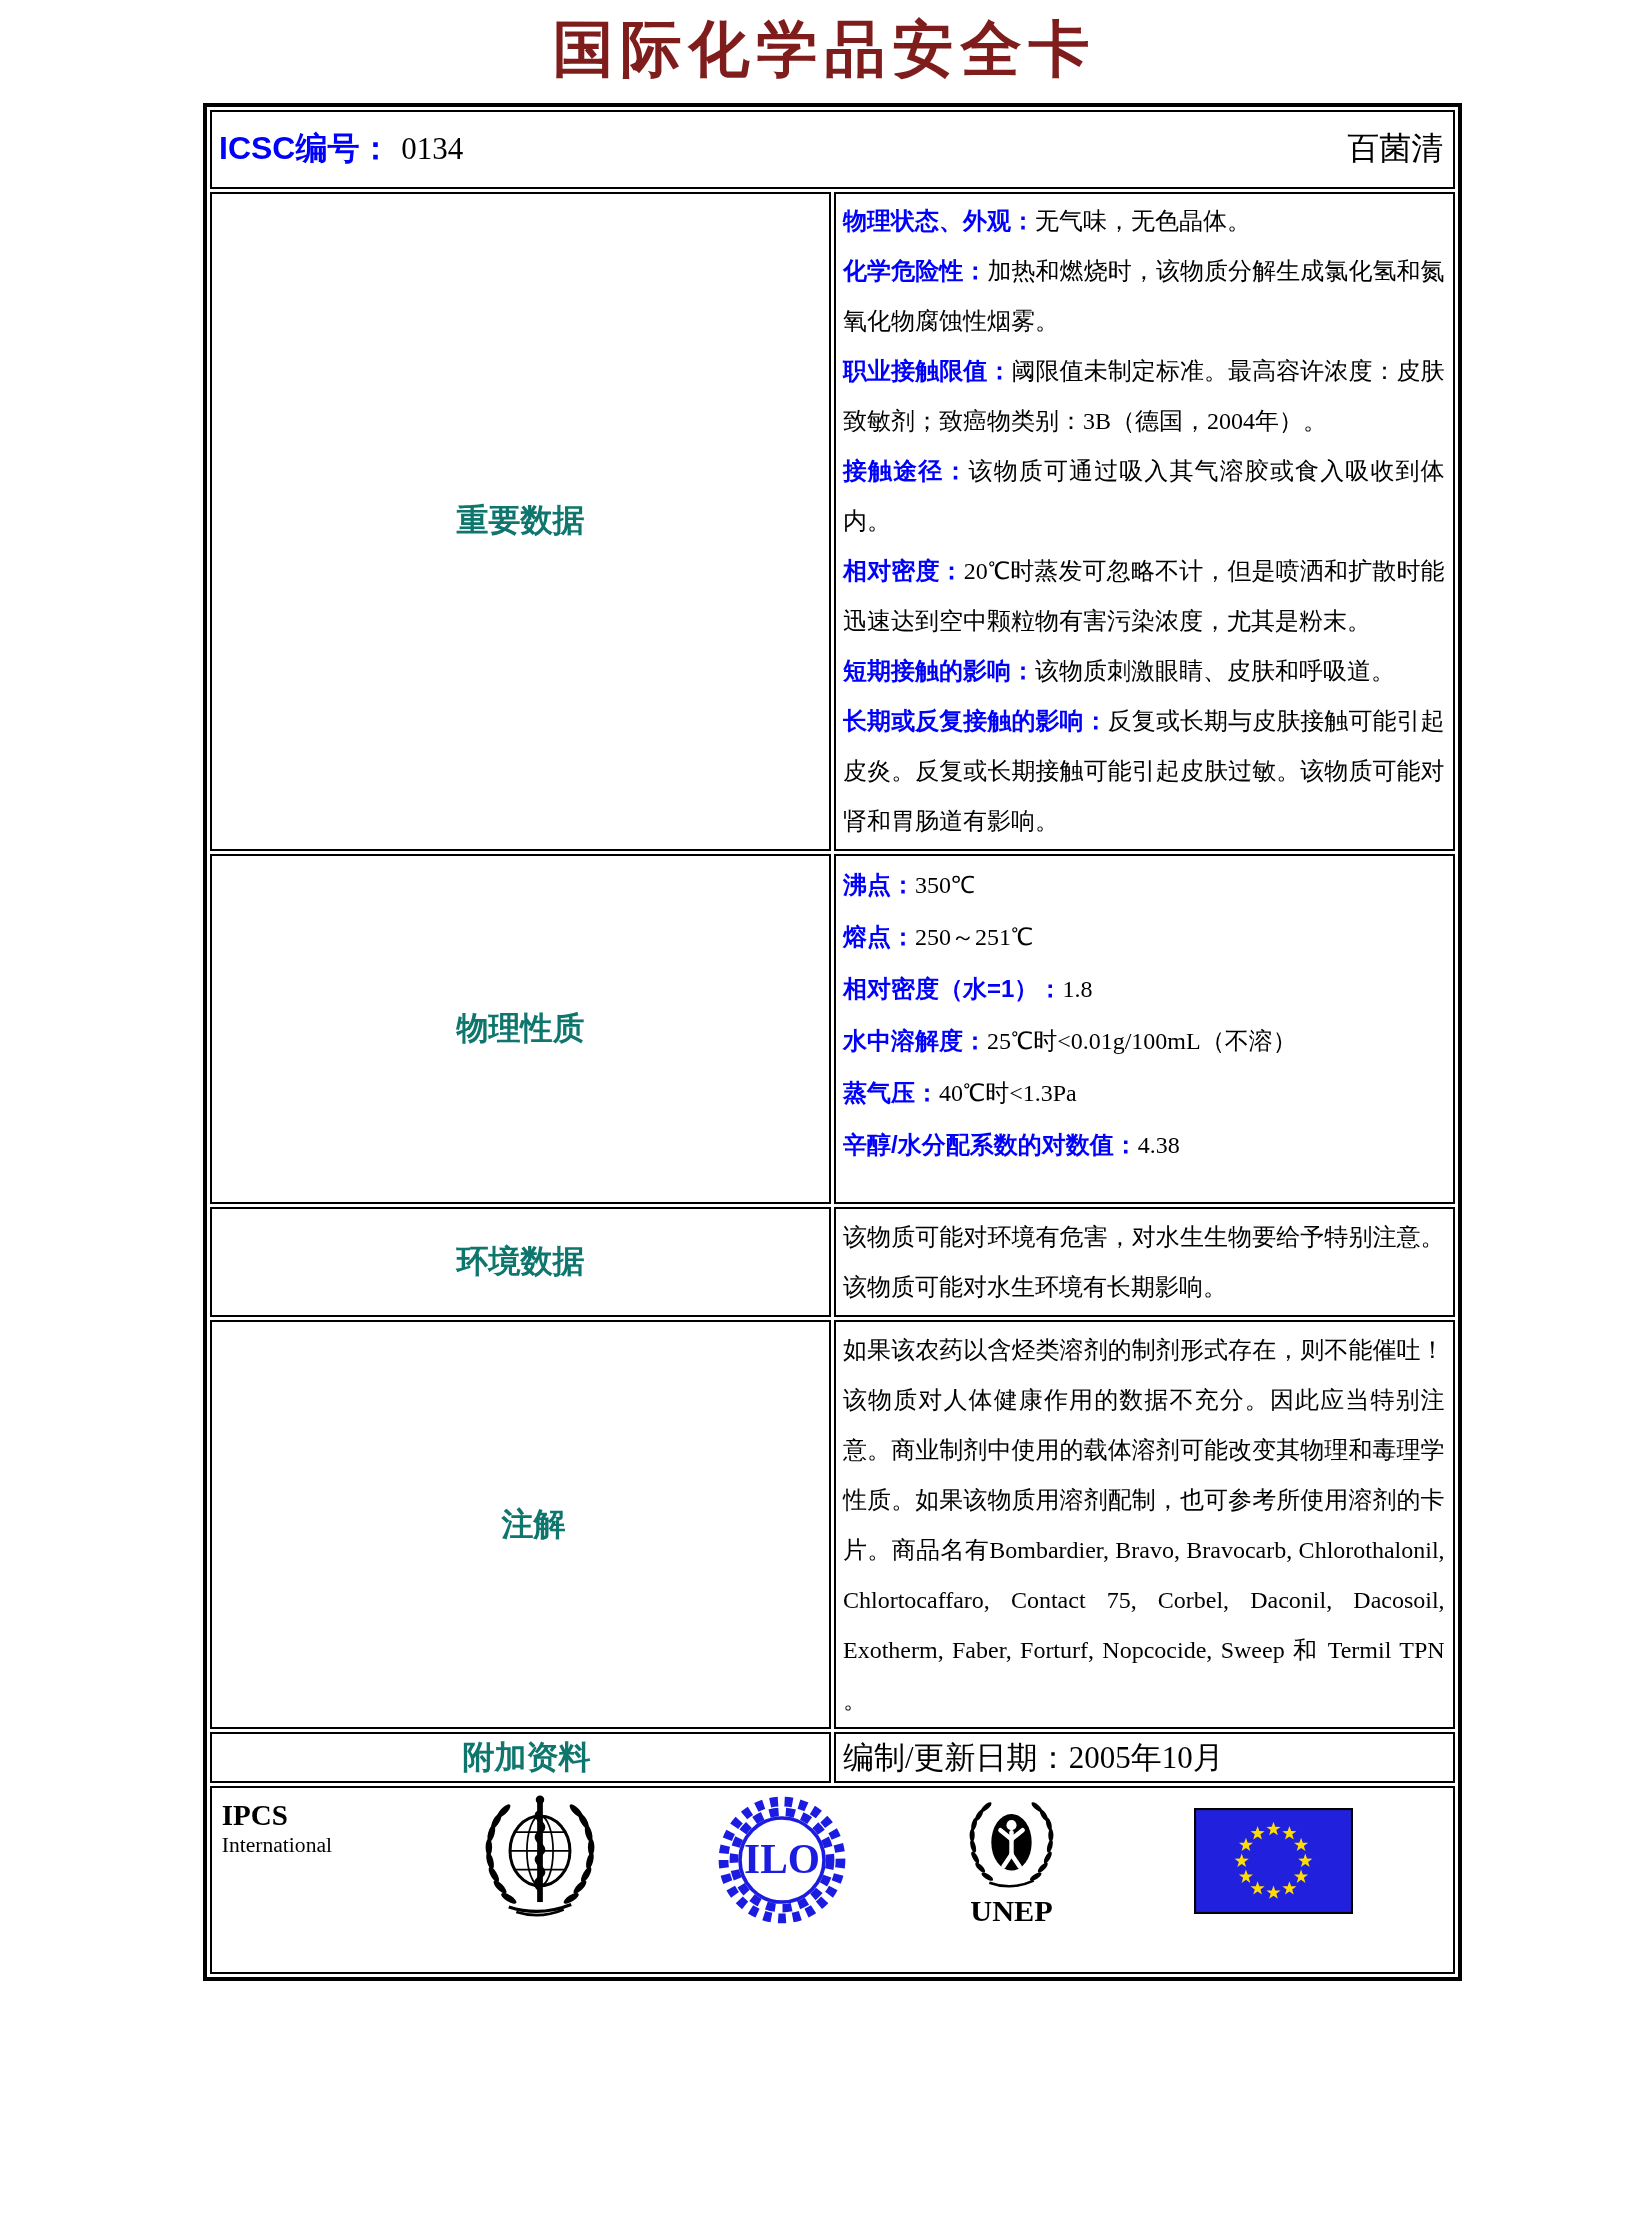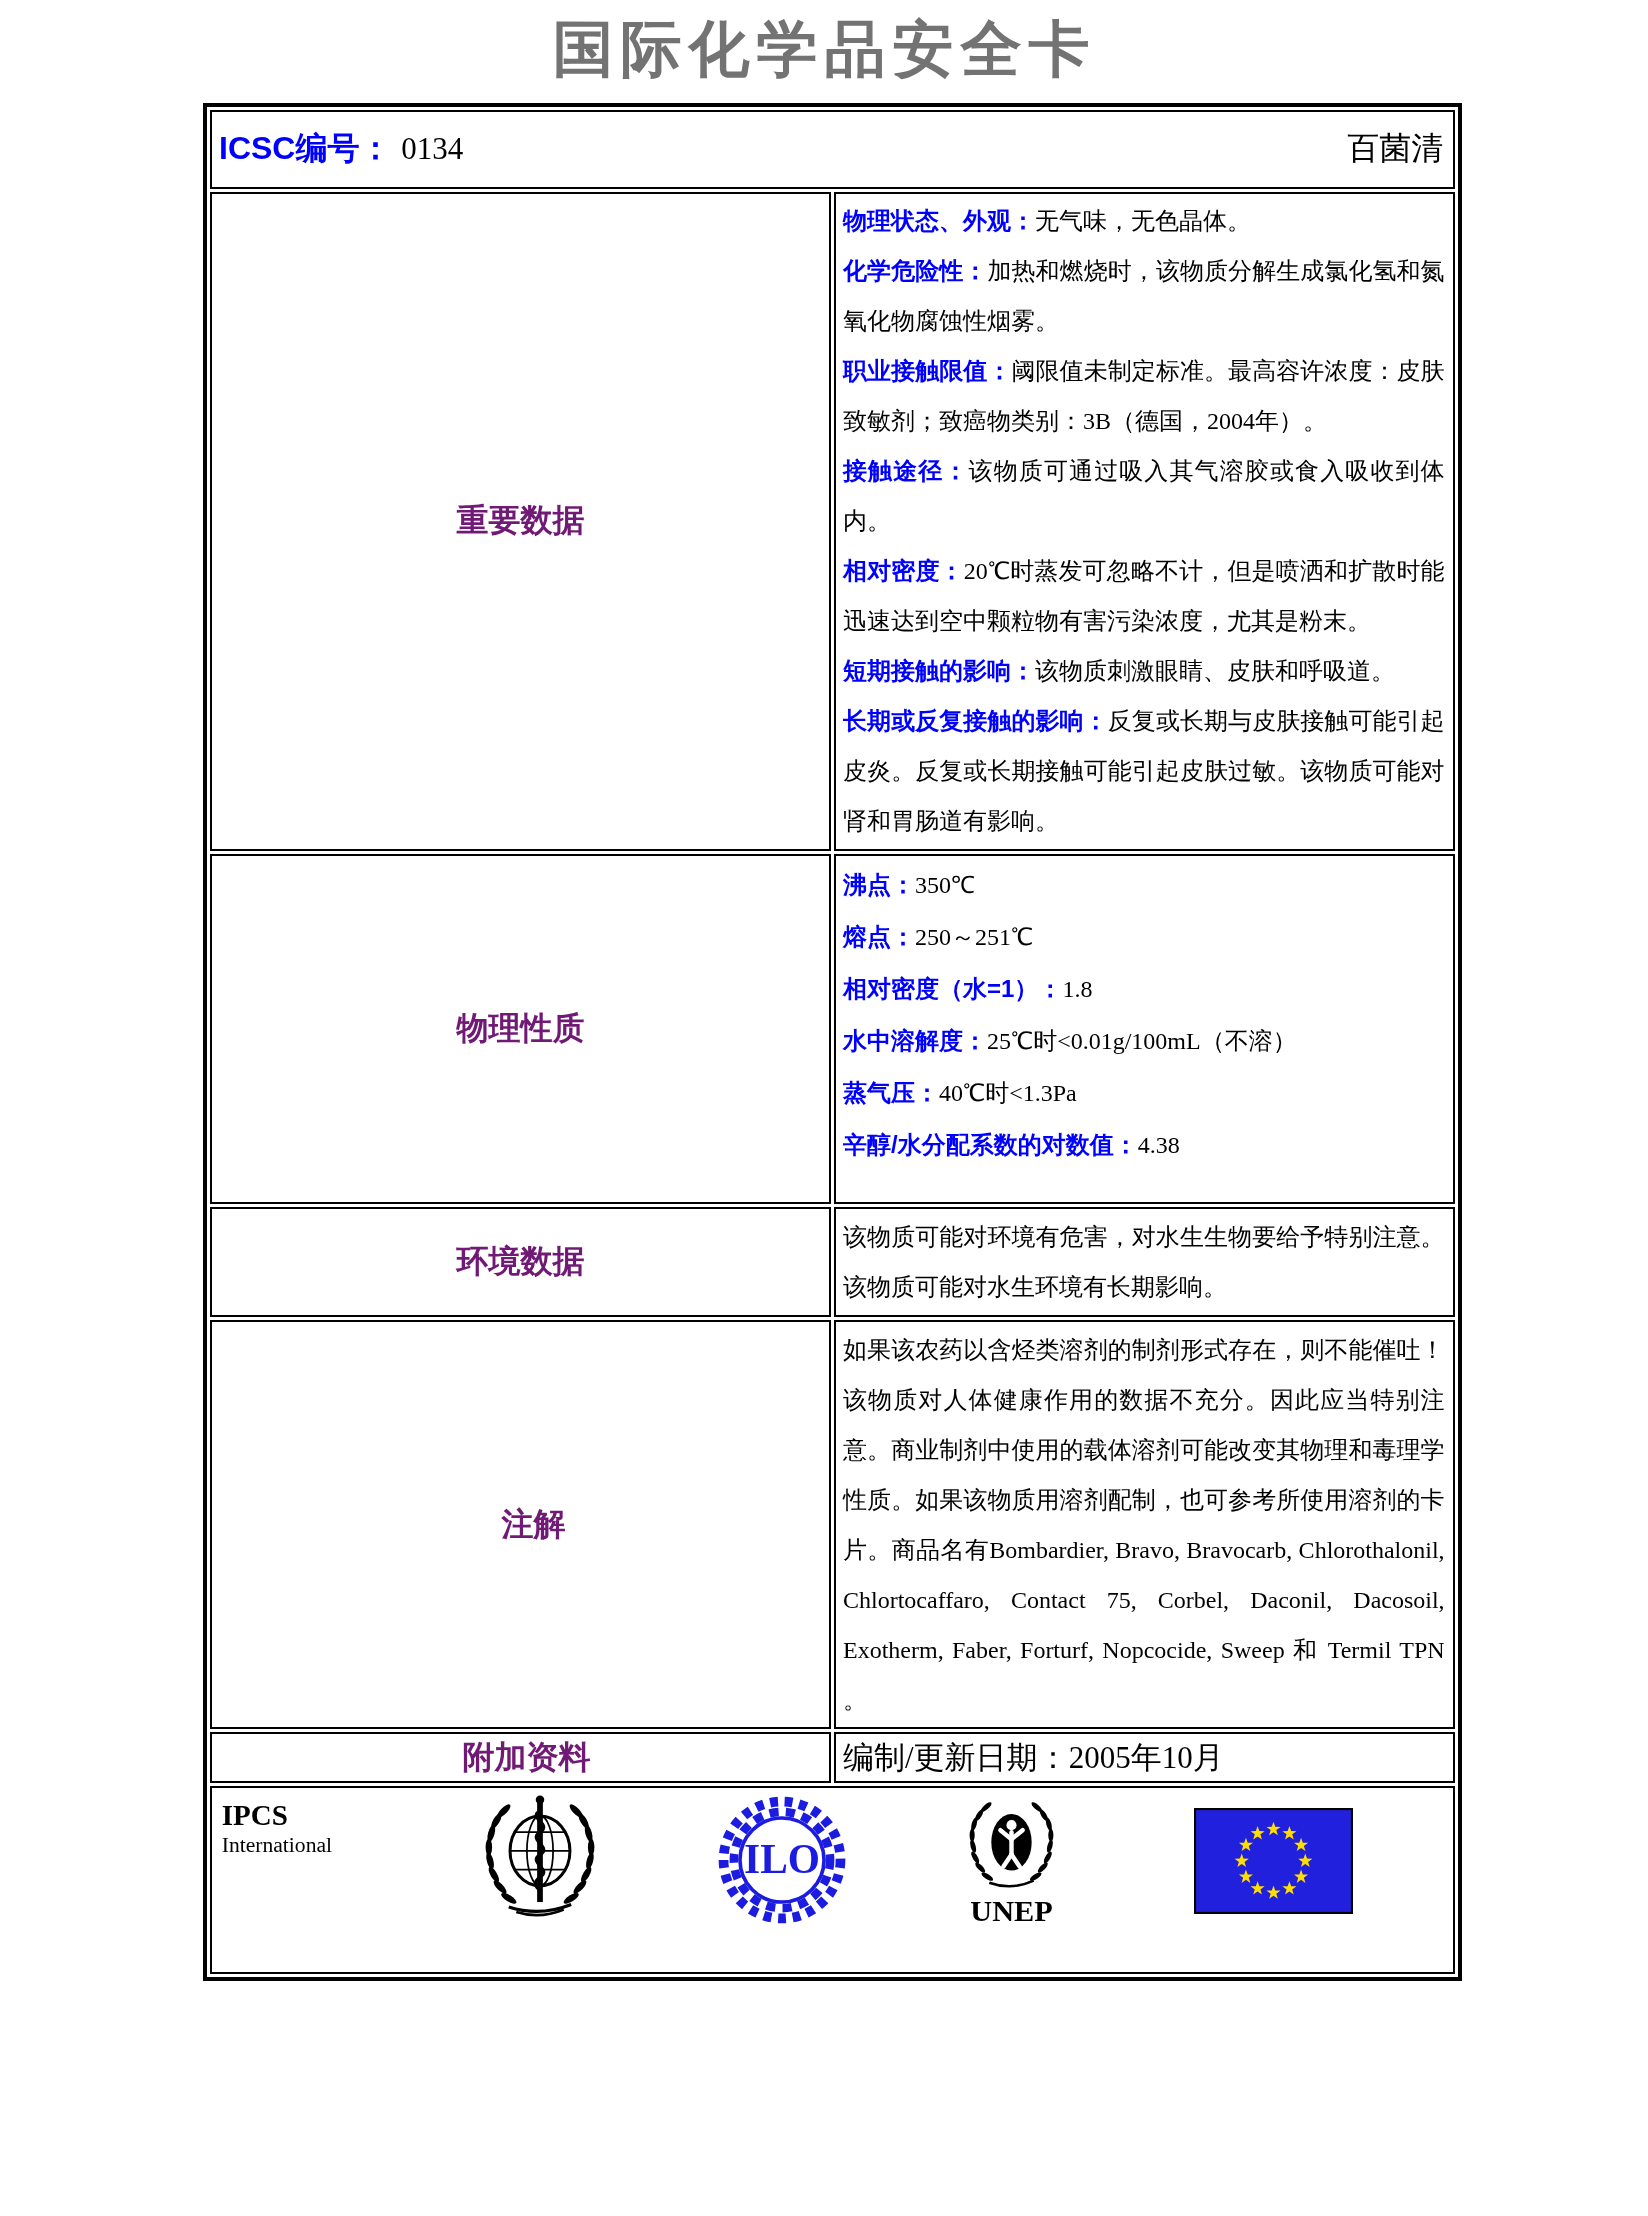--- a/index.html
+++ b/index.html
@@ -1,33 +1,33 @@
 <!DOCTYPE html>
 <html style="font-size:11px"><head>
 <meta charset="utf-8">
 <style>
   html,body{margin:0;padding:0;}
   body{
     width:1649px;height:2216px;background:#ffffff;position:relative;
     font-family:"Liberation Serif", serif;color:#000;
   }
   .page-title{
-    text-align:center;color:#737373;font-weight:bold;
+    text-align:center;color:#7f1d1d;font-weight:bold;
     font-size:61px;line-height:70px;margin-top:15.3px;letter-spacing:7px;
     font-family:"Liberation Serif", serif;
   }
   table.card{
     margin:17.4px 0 0 203px;width:1259px;
     border:4.9px solid #000;border-spacing:3.5px;border-collapse:separate;
     background:#fff;table-layout:fixed;
   }
   td{border:2.1px solid #000;background:#fff;vertical-align:top;}
   td.lblcell{
     width:173px;text-align:center;vertical-align:middle;
-    color:#701a75;font-family:"Liberation Sans", sans-serif;
+    color:#0f766e;font-family:"Liberation Sans", sans-serif;
     font-weight:bold;font-size:32px;
   }
   td.content{
     font-size:24px;line-height:50px;padding:2.8px 8.4px 2.8px 7px;
     text-align:justify;
   }
   .blbl{color:#0000fe;font-family:"Liberation Sans", sans-serif;font-weight:bold;}
   .hdr-row{display:flex;justify-content:space-between;align-items:center;}
   .hdr-left .blbl{font-size:32px;}
   .hdr-num{font-size:31px;padding-left:9.7px;}

